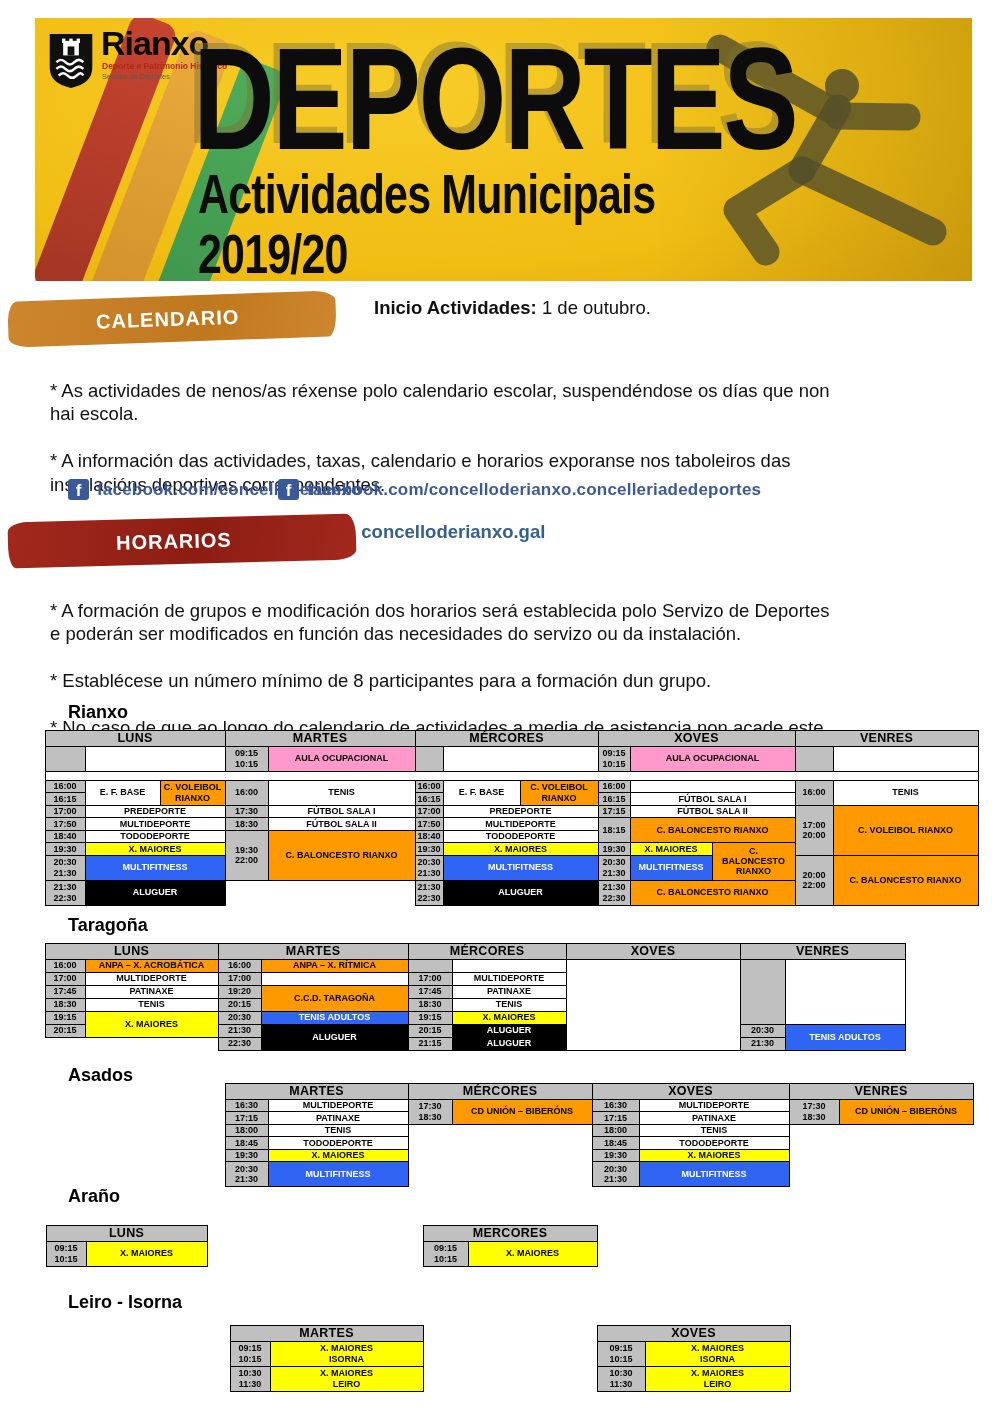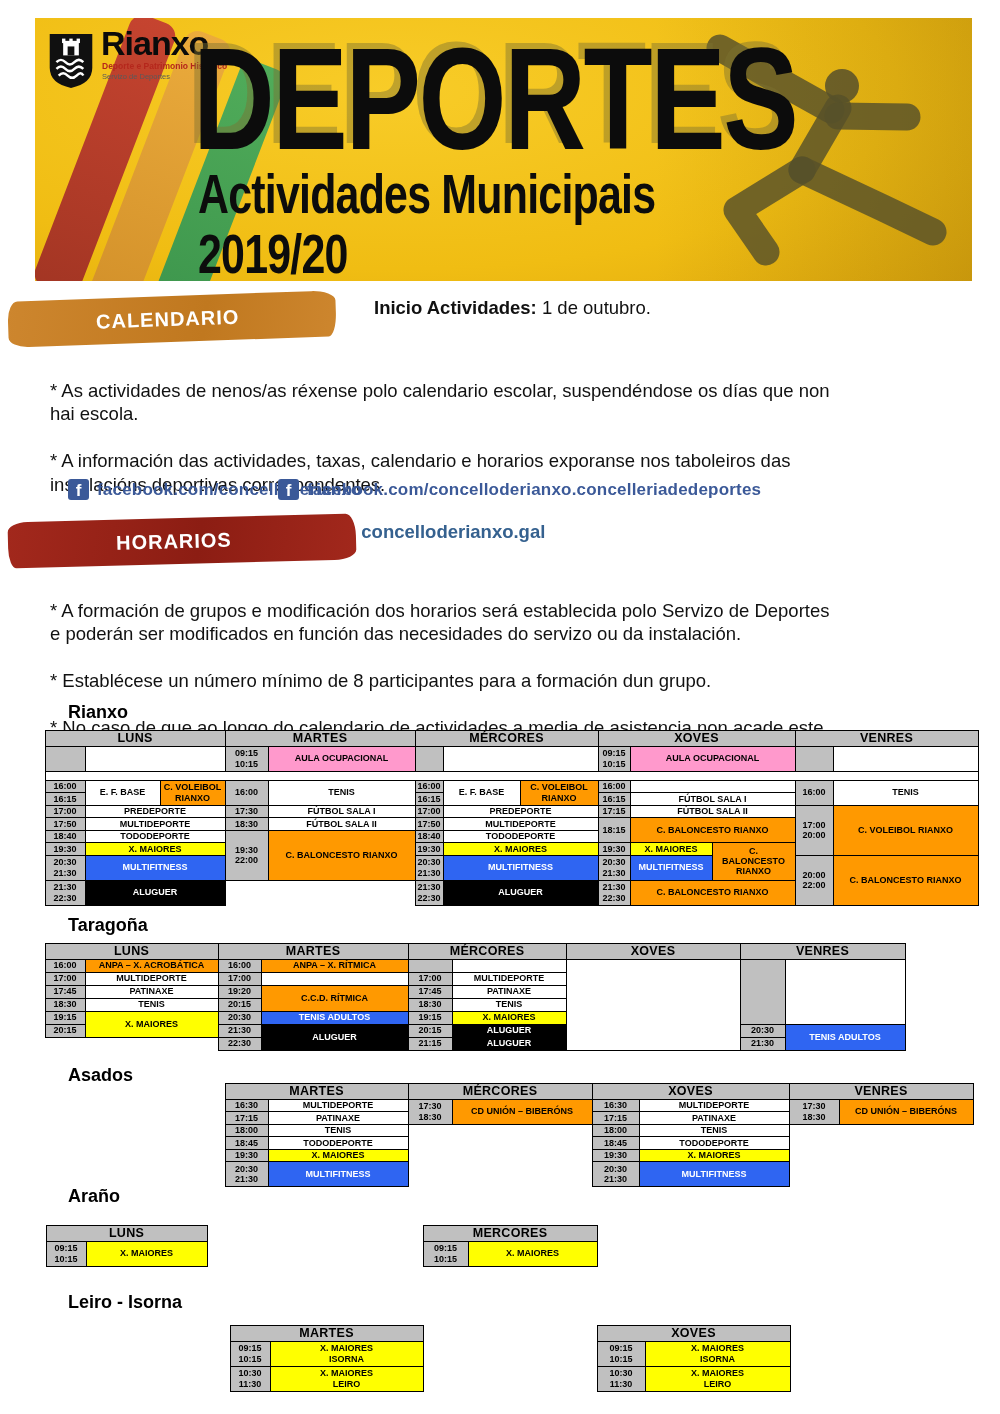--- a/index.html
+++ b/index.html
@@ -265,21 +265,21 @@
         <div class="cell s-y" style="grid-area: 6 / 2 / span 2 / span 1;">X. MAIORES</div>
         <div class="cell s-t" style="grid-area: 2 / 3 / span 1 / span 1;">16:00</div>
         <div class="cell s-t" style="grid-area: 3 / 3 / span 1 / span 1;">17:00</div>
         <div class="cell s-t" style="grid-area: 4 / 3 / span 1 / span 1;">19:20</div>
         <div class="cell s-t" style="grid-area: 5 / 3 / span 1 / span 1;">20:15</div>
         <div class="cell s-t" style="grid-area: 6 / 3 / span 1 / span 1;">20:30</div>
         <div class="cell s-t" style="grid-area: 7 / 3 / span 1 / span 1;">21:30</div>
         <div class="cell s-t" style="grid-area: 8 / 3 / span 1 / span 1;">22:30</div>
         <div class="cell s-o" style="grid-area: 2 / 4 / span 1 / span 1;">ANPA – X. RÍTMICA</div>
         <div class="cell s-e" style="grid-area: 3 / 4 / span 1 / span 1;"></div>
-        <div class="cell s-o" style="grid-area: 4 / 4 / span 2 / span 1;">C.C.D. RÍTMICA</div>
+        <div class="cell s-o" style="grid-area: 4 / 4 / span 2 / span 1;">C.C.D. TARAGOÑA</div>
         <div class="cell s-b" style="grid-area: 6 / 4 / span 1 / span 1;">TENIS ADULTOS</div>
         <div class="cell s-k" style="grid-area: 7 / 4 / span 2 / span 1;">ALUGUER</div>
         <div class="cell s-g" style="grid-area: 2 / 5 / span 1 / span 1;"></div>
         <div class="cell s-e" style="grid-area: 2 / 6 / span 1 / span 1;"></div>
         <div class="cell s-t" style="grid-area: 3 / 5 / span 1 / span 1;">17:00</div>
         <div class="cell s-t" style="grid-area: 4 / 5 / span 1 / span 1;">17:45</div>
         <div class="cell s-t" style="grid-area: 5 / 5 / span 1 / span 1;">18:30</div>
         <div class="cell s-t" style="grid-area: 6 / 5 / span 1 / span 1;">19:15</div>
         <div class="cell s-t" style="grid-area: 7 / 5 / span 1 / span 1;">20:15</div>
         <div class="cell s-t" style="grid-area: 8 / 5 / span 1 / span 1;">21:15</div>

